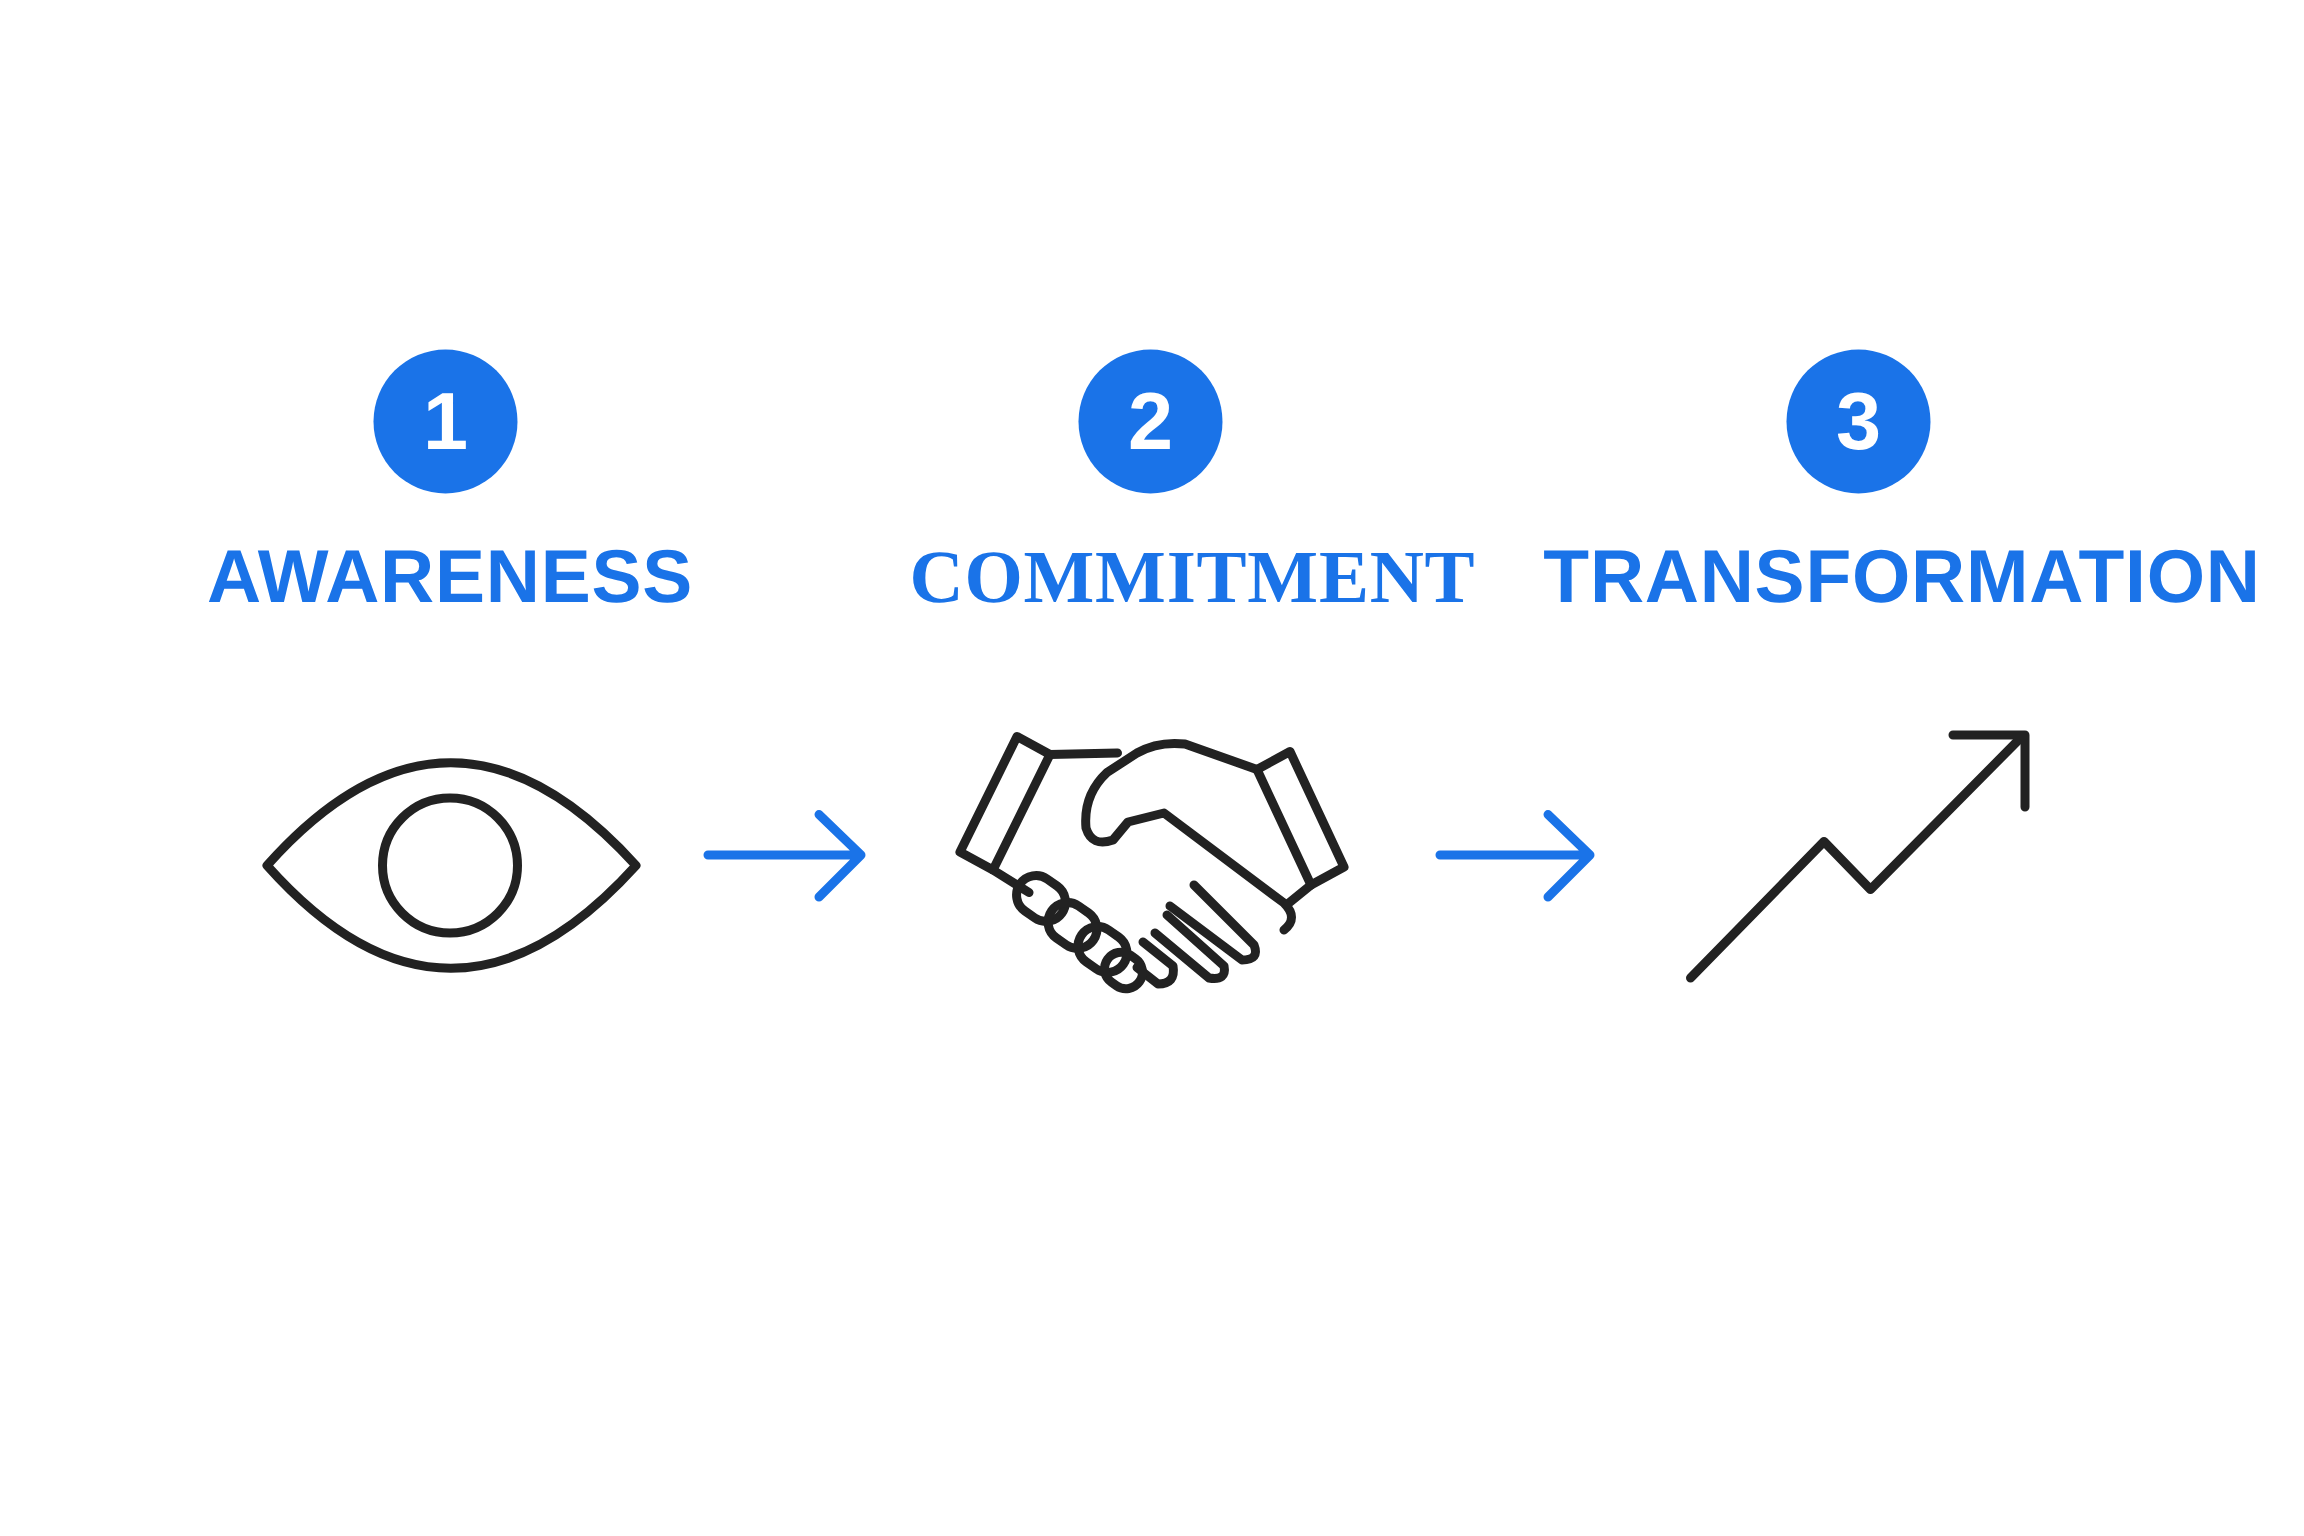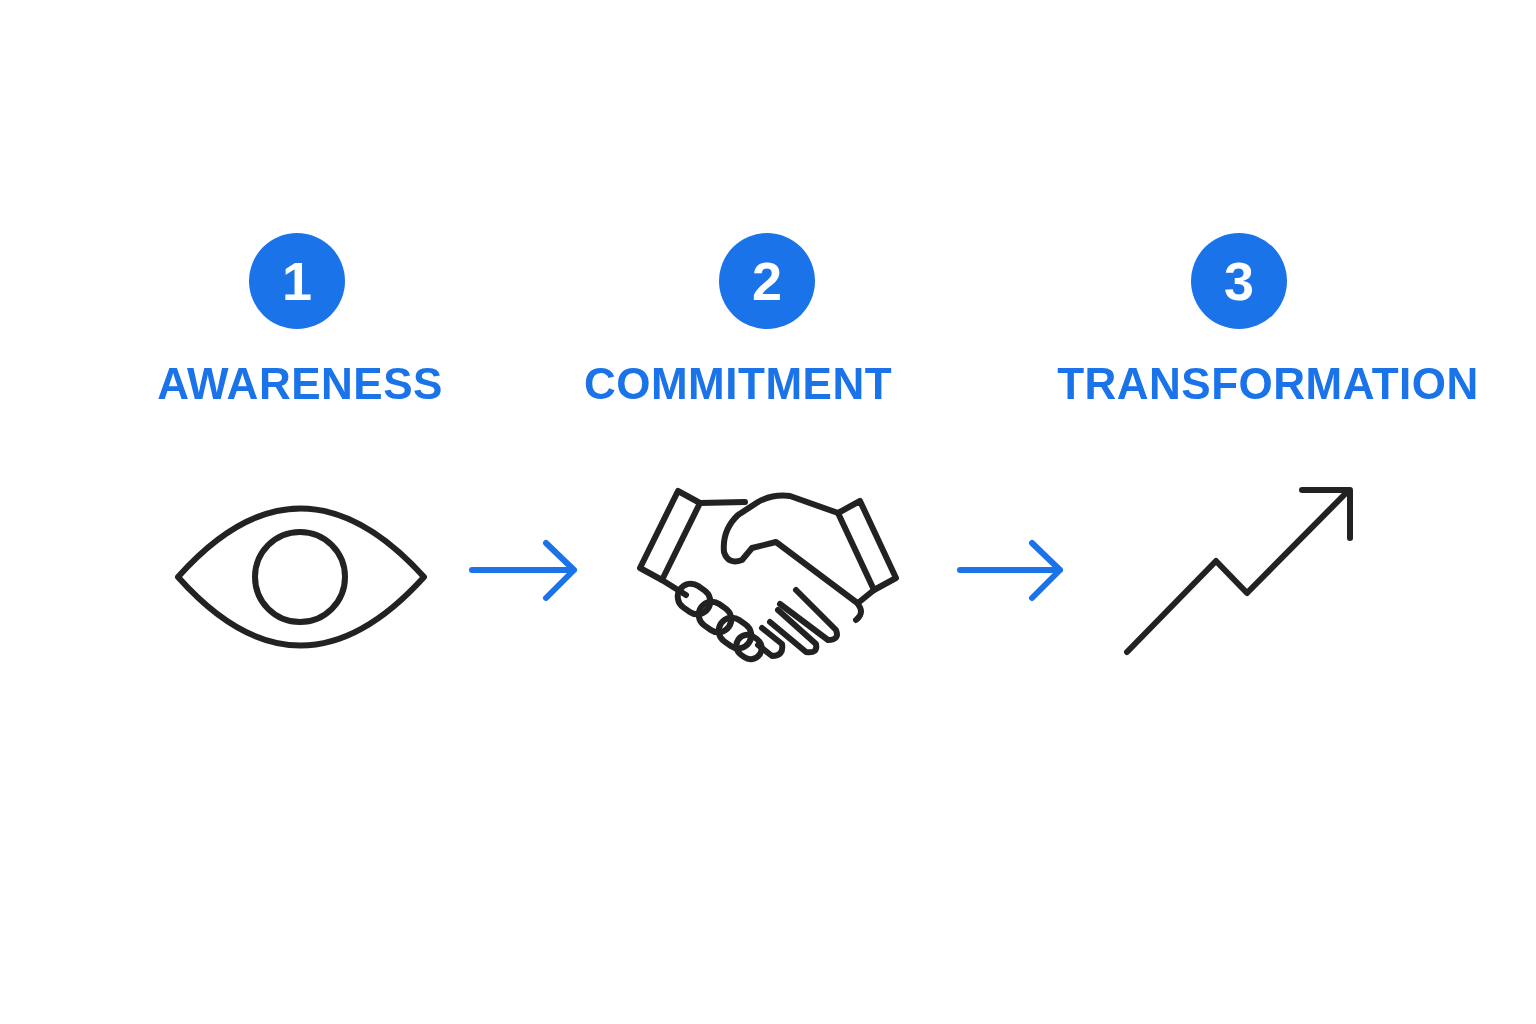--- a/index.html
+++ b/index.html
@@ -1,18 +1,18 @@
 <!DOCTYPE html>
 <html><head>
 <meta charset="utf-8">
 <style>
   html, body { margin:0; padding:0; }
   body { width:1536px; height:1024px; background:#ffffff; position:relative; overflow:hidden; font-family:"Liberation Sans", sans-serif; }
   .badge { position:absolute; width:96px; height:96px; border-radius:50%; background:#1a73e8; color:#fff; font-weight:bold; font-size:54px; line-height:96px; text-align:center; }
-  .title { position:absolute; top:356px; color:#1a73e8; font-weight:bold; font-size:44px; line-height:56px; text-align:center; white-space:nowrap; letter-spacing:0.5px; }
+  .title { position:absolute; top:356px; color:#1a73e8; font-weight:bold; font-size:50px; line-height:56px; text-align:center; white-space:nowrap; letter-spacing:0.5px; }
   svg.icon { position:absolute; overflow:visible; }
 </style>
 </head>
 <body>
 
 <div>
 
   <div>
     <div class="badge" style="left:249px;top:233px;">1</div>
     <div class="title" style="left:100px;width:400px;">AWARENESS</div>
@@ -21,21 +21,21 @@
       <circle cx="300" cy="577" r="45" fill="none" stroke="#222" stroke-width="6"></circle>
     </svg>
   </div>
 
   <svg class="icon" style="left:465px;top:538px;" width="115" height="68" viewBox="465 538 115 68">
     <path d="M472 570 L574 570 M546 543 L574 570 L546 598" fill="none" stroke="#1a73e8" stroke-width="6" stroke-linecap="round" stroke-linejoin="round"></path>
   </svg>
 
   <div>
     <div class="badge" style="left:719px;top:233px;">2</div>
-    <div class="title" style="left:483px;width:510px;">COMMITMENT</div>
+    <div class="title" style="left:540px;width:510px;font-family:Liberation Serif, serif;">COMMITMENT</div>
     <svg class="icon" style="left:630px;top:480px;" width="280" height="185" viewBox="630 480 280 185">
       <g fill="none" stroke="#222" stroke-width="6" stroke-linejoin="round" stroke-linecap="round">
 
         <path d="M678 491 L700 503 L662 580 L640 568 Z"></path>
 
         <path d="M838 513 L860 501 L896 578 L874 590 Z"></path>
 
         <path d="M700 503 L745 502"></path>
 
         <path d="M838 513 L790 496 Q772 494 758 502 L738 515 Q722 530 724 552 Q728 565 742 560 L752 548 L776 542 L856 602 Q866 612 856 620"></path>

